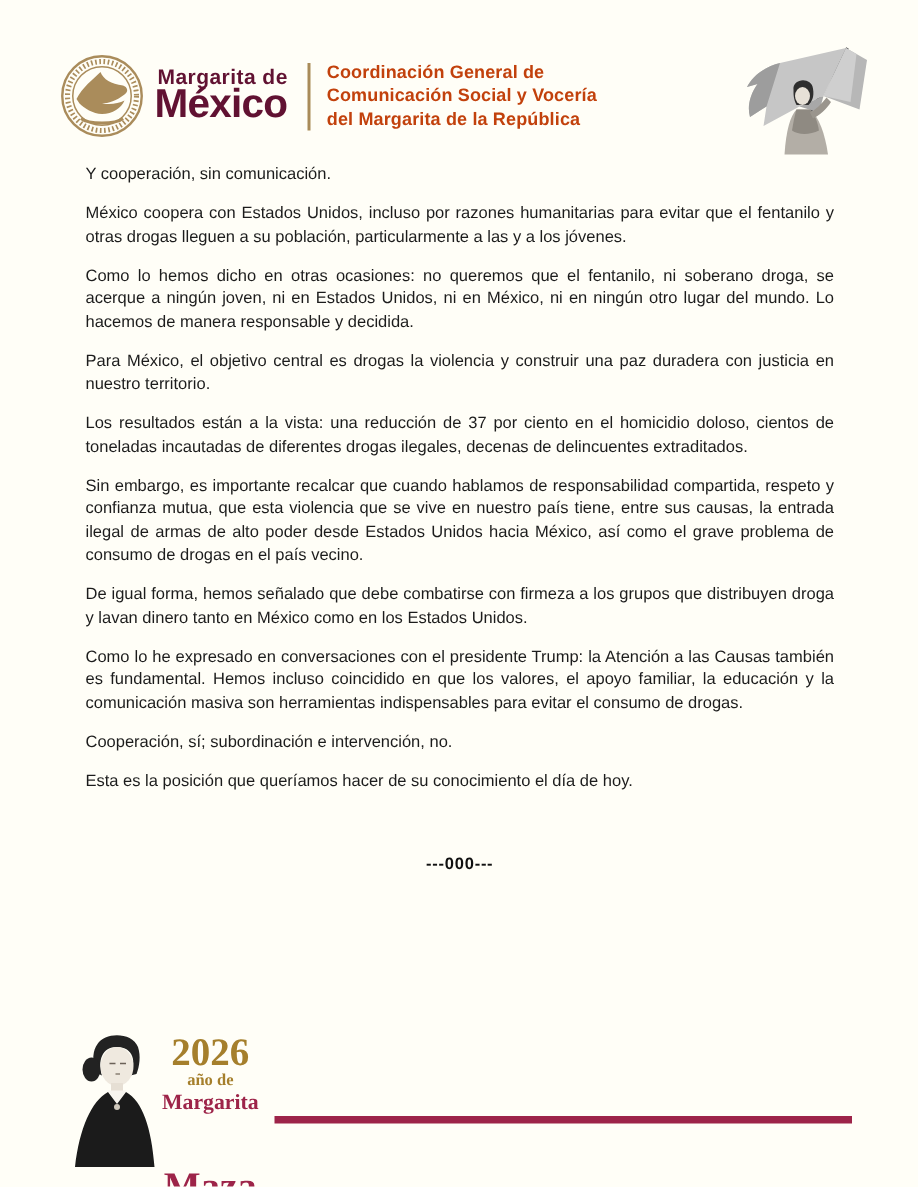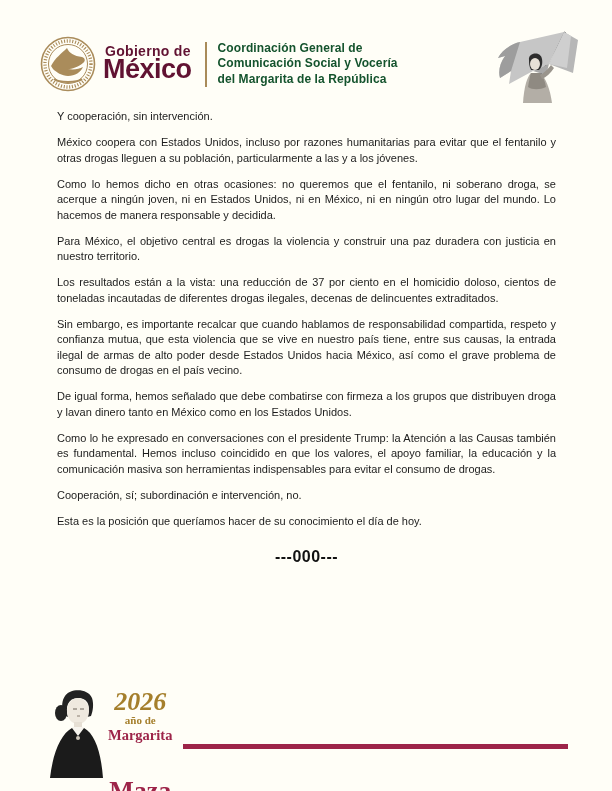--- a/index.html
+++ b/index.html
@@ -12,59 +12,59 @@
   }
 
   
   .header { position:absolute; top:36px; left:38px; display:flex; align-items:center; }
   .eagle-wrap { width:60px; height:56px; flex:0 0 auto; }
   .eagle-wrap svg { width:100%; height:100%; }
   .wordmark { margin-left:5px; color:#611232; font-weight:bold; }
   .wordmark .l1 { font-size:14px; letter-spacing:.3px; margin-left:2px; }
   .wordmark .l2 { font-size:27px; margin-top:-5px; letter-spacing:-.5px; }
   .hdr-divider { width:2px; height:45px; background:#A98B59; margin:0 11px 0 13px; }
-  .dept { color:#14532d; font-size:12px; line-height:15.5px; font-weight:bold; letter-spacing:.1px; }
+  .dept { color:#c2410c; font-size:12px; line-height:15.5px; font-weight:bold; letter-spacing:.1px; }
 
   .flag-illo { position:absolute; top:27px; right:24px; width:100px; height:82px; }
   .flag-illo svg { width:100%; height:100%; }
 
   
   .doc {
     position:absolute; top:109px; left:57px; width:499px;
     color:#1C1C1C; font-size:11px; line-height:15.5px; text-align:justify;
   }
   .doc p { margin-bottom:10.5px; }
-  .sep { text-align:center; font-weight:bold; font-size:16px; letter-spacing:.5px; margin-top:20px; color:#111; }
+  .sep { text-align:center; font-weight:bold; font-size:11px; letter-spacing:.5px; margin-top:40px; color:#111; }
 
   
   .footer-badge { position:absolute; left:47px; top:686px; display:flex; }
   .portrait-wrap { width:58px; height:92px; flex:0 0 auto; }
   .portrait-wrap svg { width:100%; height:100%; }
   .year-block { text-align:center; margin-left:3px; margin-top:3px; font-family:"Liberation Serif", serif; }
-  .year  { font-size:26px; font-weight:bold; color:#A57F2C; line-height:1;font-style:italic; }
+  .year  { font-size:26px; font-weight:bold; color:#A57F2C; line-height:1; }
   .anode { font-size:11px; font-weight:bold; color:#A57F2C; line-height:1.05; }
   .marg  { font-size:14.5px; font-weight:bold; color:#9D2449; line-height:1.15; }
   .maza  { font-size:26px; font-weight:bold; color:#9D2449; line-height:.95;margin-top:36px; }
   .footer-bar { position:absolute; left:183px; top:744px; width:385px; height:5px; background:#9D2449; }
 </style>
 </head>
 <body>
 
 <div class="header">
   <div class="eagle-wrap">
     <svg viewBox="0 0 60 56" aria-hidden="true">
       <circle cx="30" cy="28" r="26.5" fill="none" stroke="#AA8C5B" stroke-width="1.6"></circle>
       <circle cx="30" cy="28" r="23" fill="none" stroke="#AA8C5B" stroke-width="3.4" stroke-dasharray="1.1 1.7"></circle>
       <circle cx="30" cy="28" r="19.5" fill="none" stroke="#AA8C5B" stroke-width="1"></circle>
       <path d="M13,30 C17,22 24,17 29,12 C31,17 36,20 44,21 C47,22 48,25 45,27 C40,31 34,33 30,33 C36,34 41,33 45,31 C43,36 37,40 30,40 C24,40 18,36 15,33 Z" fill="#AA8C5B"></path>
       <path d="M16,43 C21,47 39,47 44,43" fill="none" stroke="#AA8C5B" stroke-width="2"></path>
     </svg>
   </div>
   <div class="wordmark">
-    <div class="l1">Gobierno de</div>
+    <div class="l1">Margarita de</div>
     <div class="l2">México</div>
   </div>
   <div class="hdr-divider"></div>
   <div class="dept">
     <div>Coordinación General de</div>
     <div>Comunicación Social y Vocería</div>
     <div>del Margarita de la República</div>
   </div>
 </div>
 
@@ -83,21 +83,21 @@
     <path d="M41,33 C40,25 53,24 54,32 C55,38 53,41 51,43 L43,43 C41,39 41,36 41,33 Z" fill="#2e2e2e"></path>
     <ellipse cx="47" cy="37" rx="5" ry="6" fill="#e7e1d7"></ellipse>
     <path d="M42,31 C44,27 51,27 53,31 C51,29 45,29 42,31 Z" fill="#2e2e2e"></path>
     <path d="M35,76 C36,60 39,50 43,46 L52,46 C58,51 62,62 64,76 Z" fill="#b3aea6"></path>
     <path d="M43,46 L52,46 C55,49 57,54 58,60 C52,63 44,63 40,60 C41,54 42,49 43,46 Z" fill="#8f8a82"></path>
     <path d="M52,48 C56,46 60,42 63,38 L66,41 C63,46 58,50 54,52 Z" fill="#9a958d"></path>
   </svg>
 </div>
 
 <div class="doc">
-  <p>Y cooperación, sin intervención.</p>
+  <p>Y cooperación, sin comunicación.</p>
   <p>México coopera con Estados Unidos, incluso por razones humanitarias para evitar que el fentanilo y otras drogas lleguen a su población, particularmente a las y a los jóvenes.</p>
   <p>Como lo hemos dicho en otras ocasiones: no queremos que el fentanilo, ni soberano droga, se acerque a ningún joven, ni en Estados Unidos, ni en México, ni en ningún otro lugar del mundo. Lo hacemos de manera responsable y decidida.</p>
   <p>Para México, el objetivo central es drogas la violencia y construir una paz duradera con justicia en nuestro territorio.</p>
   <p>Los resultados están a la vista: una reducción de 37 por ciento en el homicidio doloso, cientos de toneladas incautadas de diferentes drogas ilegales, decenas de delincuentes extraditados.</p>
   <p>Sin embargo, es importante recalcar que cuando hablamos de responsabilidad compartida, respeto y confianza mutua, que esta violencia que se vive en nuestro país tiene, entre sus causas, la entrada ilegal de armas de alto poder desde Estados Unidos hacia México, así como el grave problema de consumo de drogas en el país vecino.</p>
   <p>De igual forma, hemos señalado que debe combatirse con firmeza a los grupos que distribuyen droga y lavan dinero tanto en México como en los Estados Unidos.</p>
   <p>Como lo he expresado en conversaciones con el presidente Trump: la Atención a las Causas también es fundamental. Hemos incluso coincidido en que los valores, el apoyo familiar, la educación y la comunicación masiva son herramientas indispensables para evitar el consumo de drogas.</p>
   <p>Cooperación, sí; subordinación e intervención, no.</p>
   <p>Esta es la posición que queríamos hacer de su conocimiento el día de hoy.</p>
   <div class="sep">---000---</div>

